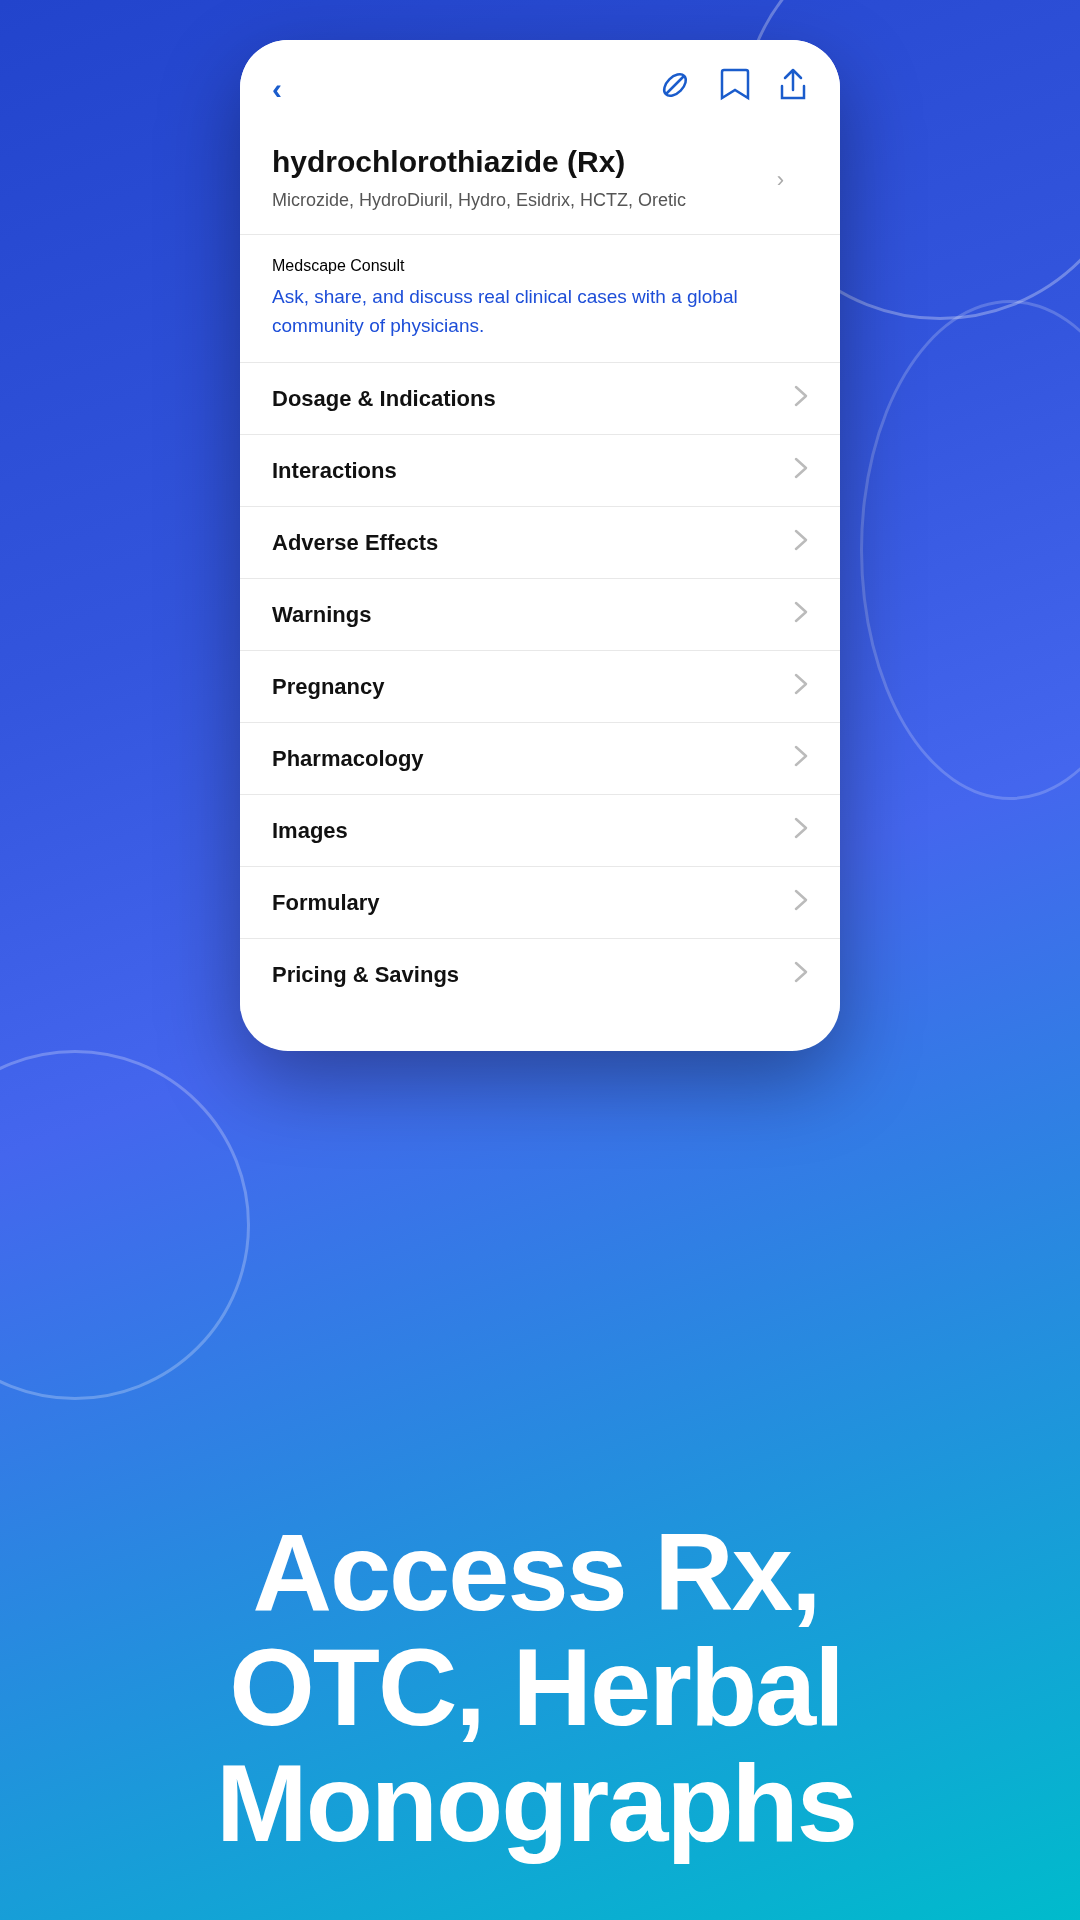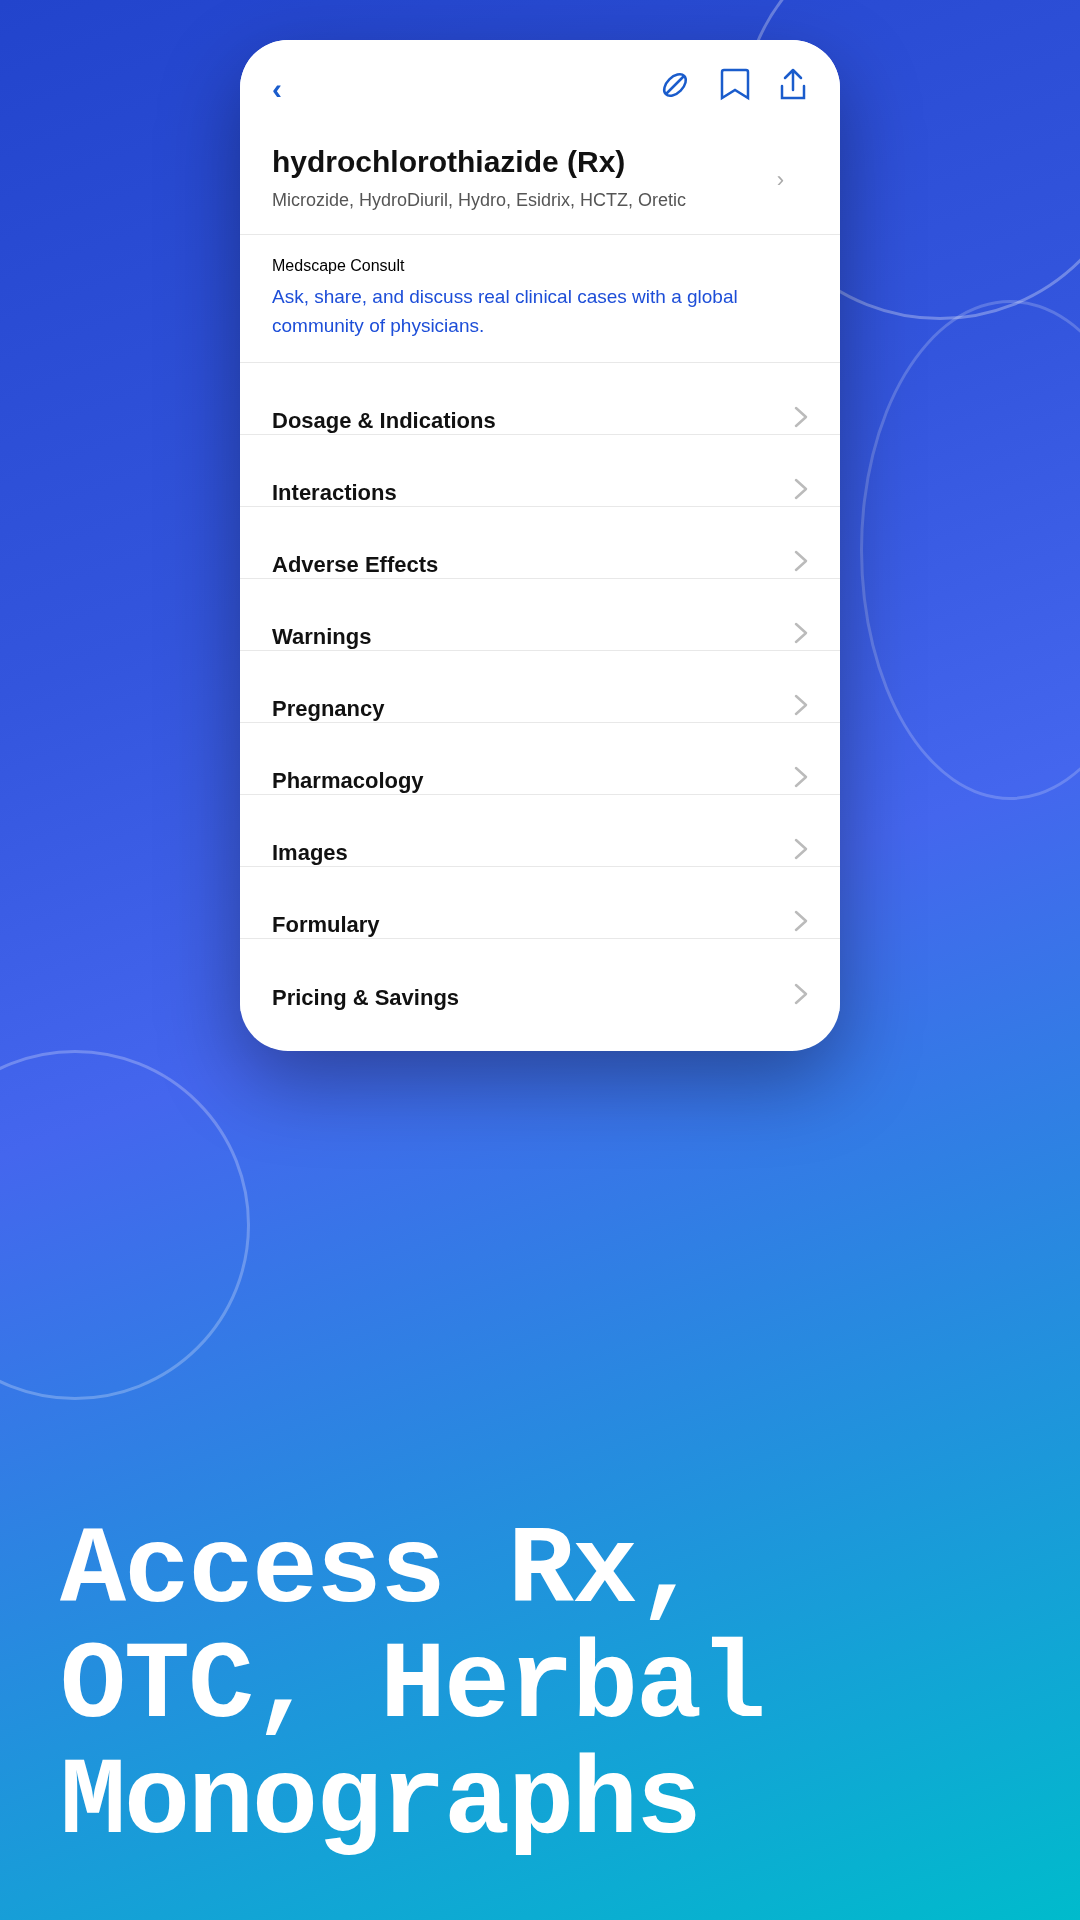--- a/index.html
+++ b/index.html
@@ -154,21 +154,21 @@
       line-height: 1.5;
     }
 
     
     .menu-list {
       background: white;
     }
 
     .menu-item {
       display: flex;
-      align-items: flex-end;
+      align-items: center;
       justify-content: space-between;
       padding: 0 32px;
       height: 72px;
       border-bottom: 1px solid #e8e8e8;
       cursor: pointer;
     }
 
     .menu-item:last-child {
       border-bottom: none;
     }
@@ -183,22 +183,22 @@
       font-size: 22px;
       color: #bbb;
     }
 
     
     .bottom-text {
       position: absolute;
       bottom: 60px;
       left: 0;
       right: 8px;
+      text-align: center;
       padding: 0 60px;
-      font-family: Liberation Mono, monospace;
     }
 
     .bottom-headline {
       font-size: 110px;
       font-weight: 800;
       color: white;
       line-height: 1.05;
       letter-spacing: -2px;
     }
   </style>

